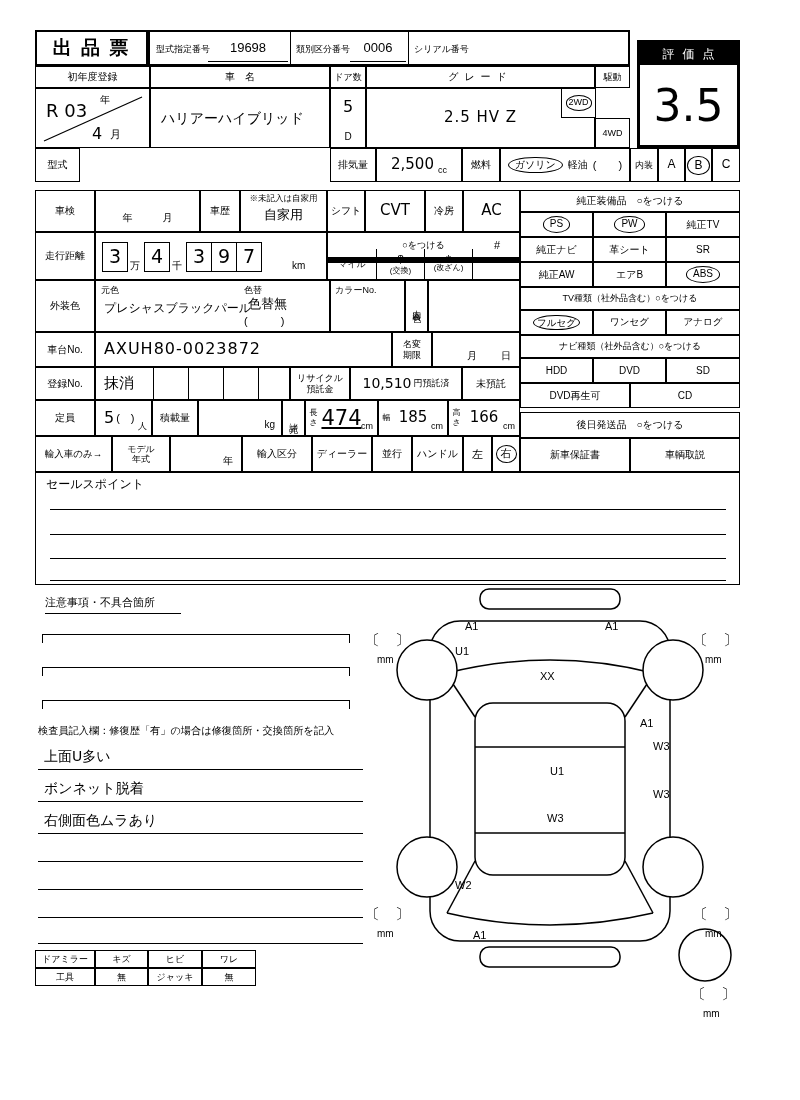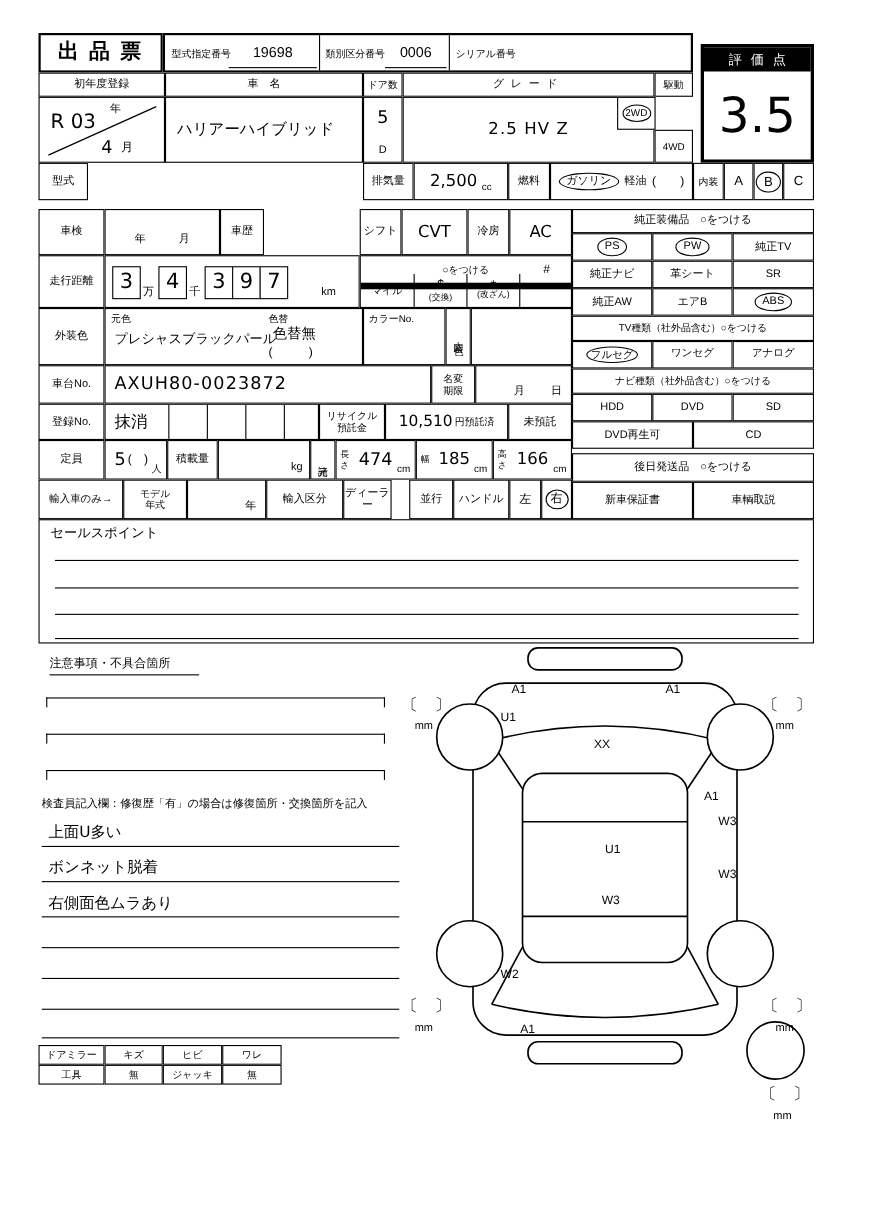--- a/index.html
+++ b/index.html
@@ -91,20 +91,24 @@
     <span class="oval"><span>B</span></span>
   </div>
   <div class="c" style="left:712px;top:148px;width:28px;height:34px;font-size:12px;">C</div>
 
   <div class="c" style="left:35px;top:190px;width:60px;height:42px;font-size:10px;">車検</div>
   <div class="c" style="left:95px;top:190px;width:105px;height:42px;align-items:flex-end;gap:30px;padding-bottom:8px;font-size:10px;">
     <span>年</span>
     <span>月</span>
   </div>
   <div class="c" style="left:200px;top:190px;width:40px;height:42px;font-size:10px;">車歴</div>
+  <div class="c col" style="left:240px;top:190px;width:87px;height:42px;justify-content:flex-start;padding-top:3px;gap:4px;">
+    <span style="font-size:8.5px;">※未記入は自家用</span>
+    <span style="font-size:13px;">自家用</span>
+  </div>
   <div class="c" style="left:327px;top:190px;width:38px;height:42px;font-size:10px;">シフト</div>
   <div class="c hw" style="left:365px;top:190px;width:60px;height:42px;font-size:15px;">CVT</div>
   <div class="c" style="left:425px;top:190px;width:38px;height:42px;font-size:10px;">冷房</div>
   <div class="c hw" style="left:463px;top:190px;width:57px;height:42px;font-size:15px;">AC</div>
 
   <div class="c" style="left:35px;top:232px;width:60px;height:48px;font-size:10px;">走行距離</div>
   <div class="c" style="left:95px;top:232px;width:232px;height:48px;">
     <span class="mbox hw" style="left:6px;">3</span>
     <span class="abs" style="left:34px;bottom:8px;font-size:10px;">万</span>
     <span class="mbox hw" style="left:48px;">4</span>
@@ -184,21 +188,21 @@
   </div>
   <div class="c" style="left:152px;top:400px;width:46px;height:36px;font-size:10px;">積載量</div>
   <div class="c" style="left:198px;top:400px;width:84px;height:36px;">
     <span class="abs" style="right:6px;bottom:5px;font-size:10px;">kg</span>
   </div>
   <div class="c" style="left:282px;top:400px;width:23px;height:36px;">
     <span class="vert" style="font-size:9px;">諸元</span>
   </div>
   <div class="c" style="left:305px;top:400px;width:73px;height:36px;">
     <span class="abs" style="left:3px;top:7px;width:9px;font-size:8px;line-height:1.2;">長さ</span>
-    <span class="hw" style="font-size:16px;">474</span>
+    <span class="hw" style="font-size:21px;text-decoration:underline;">474</span>
     <span class="abs" style="right:4px;bottom:4px;font-size:9px;">cm</span>
   </div>
   <div class="c" style="left:378px;top:400px;width:70px;height:36px;">
     <span class="abs" style="left:3px;top:12px;width:9px;font-size:8px;">幅</span>
     <span class="hw" style="font-size:15px;">185</span>
     <span class="abs" style="right:4px;bottom:4px;font-size:9px;">cm</span>
   </div>
   <div class="c" style="left:448px;top:400px;width:72px;height:36px;">
     <span class="abs" style="left:3px;top:7px;width:9px;font-size:8px;line-height:1.2;">高さ</span>
     <span class="hw" style="font-size:15px;">166</span>
@@ -207,21 +211,21 @@
 
   <div class="c" style="left:35px;top:436px;width:77px;height:36px;font-size:9.5px;">輸入車のみ→</div>
   <div class="c col" style="left:112px;top:436px;width:58px;height:36px;font-size:9px;">
     <span>モデル</span>
     <span>年式</span>
   </div>
   <div class="c" style="left:170px;top:436px;width:72px;height:36px;">
     <span class="abs" style="right:8px;bottom:5px;font-size:10px;">年</span>
   </div>
   <div class="c" style="left:242px;top:436px;width:70px;height:36px;font-size:10px;">輸入区分</div>
-  <div class="c" style="left:312px;top:436px;width:44px;height:36px;font-size:10px;">ディーラー</div>
+  <div class="c" style="left:312px;top:436px;width:60px;height:36px;font-size:10px;">ディーラー</div>
   <div class="c" style="left:372px;top:436px;width:40px;height:36px;font-size:10px;">並行</div>
   <div class="c" style="left:412px;top:436px;width:51px;height:36px;font-size:10px;">ハンドル</div>
   <div class="c" style="left:463px;top:436px;width:29px;height:36px;font-size:11px;">左</div>
   <div class="c" style="left:492px;top:436px;width:28px;height:36px;font-size:11px;">
     <span class="oval" style="padding:1px 4px;"><span>右</span></span>
   </div>
 
   <div class="c" style="left:520px;top:190px;width:220px;height:22px;font-size:10px;">純正装備品　○をつける</div>
   <div class="c" style="left:520px;top:212px;width:73px;height:25px;font-size:10px;">
     <span class="oval"><span>PS</span></span>

